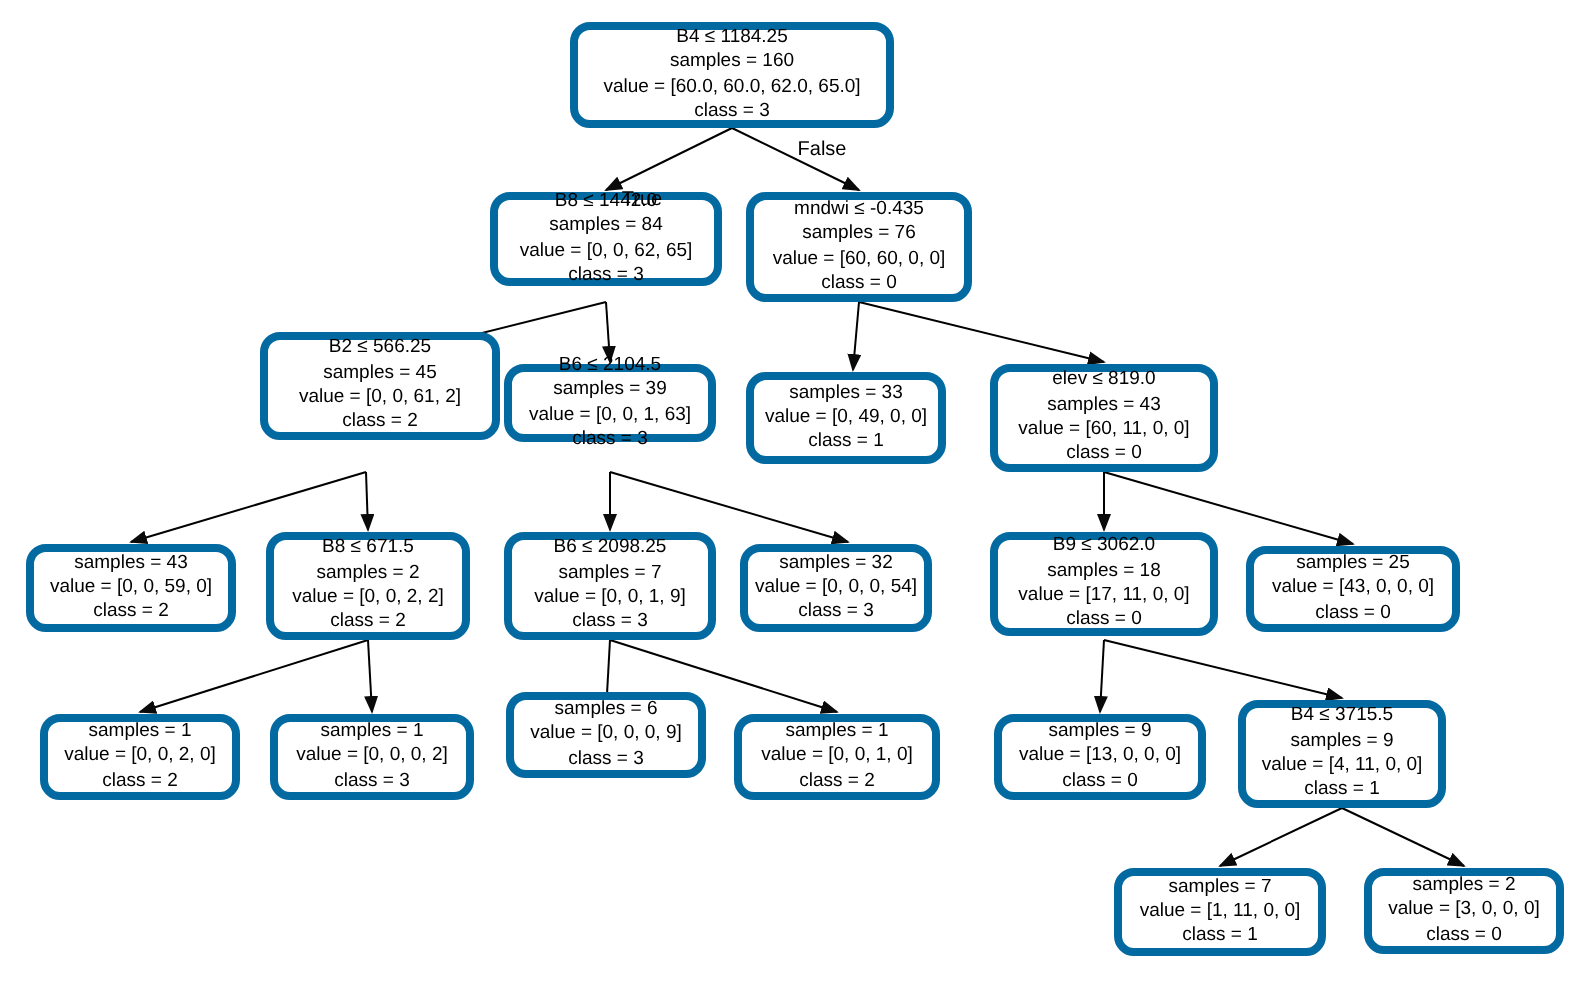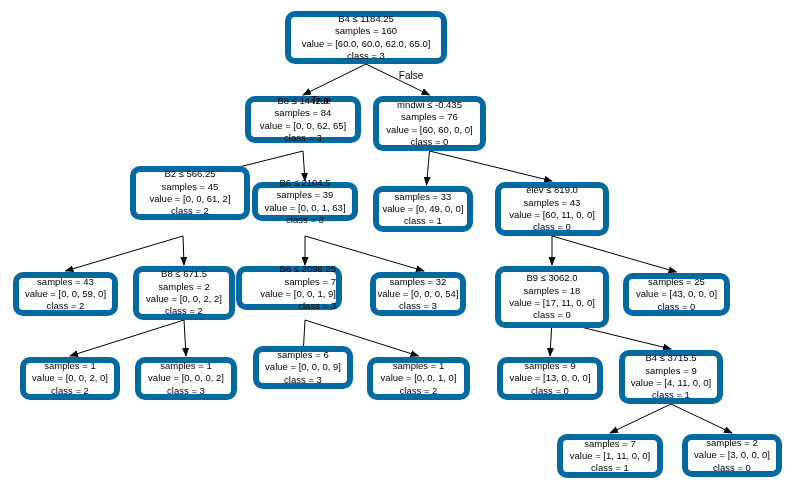--- a/index.html
+++ b/index.html
@@ -8,21 +8,21 @@
     width:794px;height:491px;
     background:#ffffff;
     overflow:hidden;
     font-family:"Liberation Sans", sans-serif;
   }
   .edges-svg{position:absolute;left:0;top:0;width:794px;height:491px;}
   .node{
     position:absolute;
     box-sizing:border-box;
     background:#ffffff;
-    border:6px solid #0369a1;
+    border:4px solid #0369a1;
     border-radius:10px;
     display:flex;flex-direction:column;justify-content:center;align-items:center;
     text-align:center;
     font-size:9.5px;line-height:12.3px;
     color:#000000;
     white-space:nowrap;
   }
   .node .nl{display:block;}
   .edge-label{
     position:absolute;
@@ -111,32 +111,32 @@
         <span class="nl">samples = 43</span>
         <span class="nl">value = [0, 0, 59, 0]</span>
         <span class="nl">class = 2</span>
       </div>
       <div class="node" style="left: 133px; top: 266px; width: 102px; height: 54px;">
         <span class="nl">B8 ≤ 671.5</span>
         <span class="nl">samples = 2</span>
         <span class="nl">value = [0, 0, 2, 2]</span>
         <span class="nl">class = 2</span>
       </div>
-      <div class="node" style="left: 236px; top: 266px; width: 106px; height: 44px; align-items: flex-end;">
+      <div class="node" style="left: 252px; top: 266px; width: 106px; height: 54px;">
         <span class="nl">B6 ≤ 2098.25</span>
         <span class="nl">samples = 7</span>
         <span class="nl">value = [0, 0, 1, 9]</span>
         <span class="nl">class = 3</span>
       </div>
       <div class="node" style="left: 370px; top: 272px; width: 96px; height: 44px;">
         <span class="nl">samples = 32</span>
         <span class="nl">value = [0, 0, 0, 54]</span>
         <span class="nl">class = 3</span>
       </div>
-      <div class="node" style="left: 495px; top: 266px; width: 114px; height: 62px;">
+      <div class="node" style="left: 495px; top: 266px; width: 114px; height: 52px;">
         <span class="nl">B9 ≤ 3062.0</span>
         <span class="nl">samples = 18</span>
         <span class="nl">value = [17, 11, 0, 0]</span>
         <span class="nl">class = 0</span>
       </div>
       <div class="node" style="left: 623px; top: 273px; width: 107px; height: 43px;">
         <span class="nl">samples = 25</span>
         <span class="nl">value = [43, 0, 0, 0]</span>
         <span class="nl">class = 0</span>
       </div>

